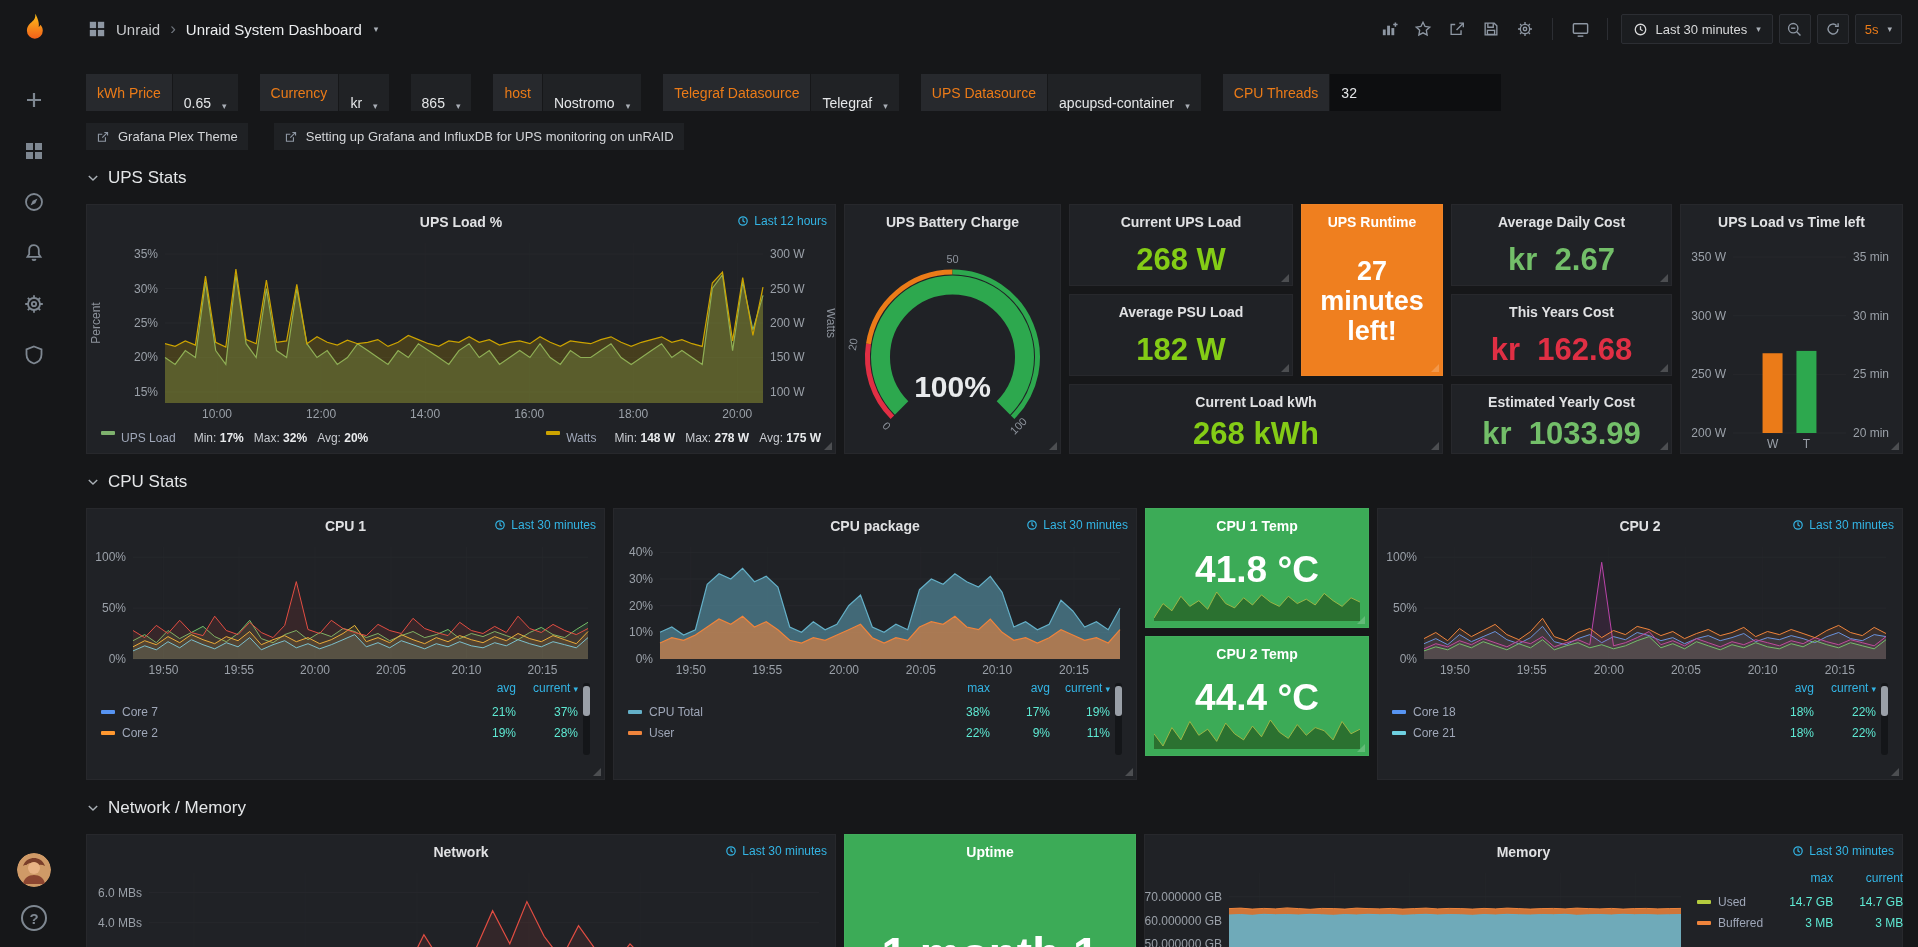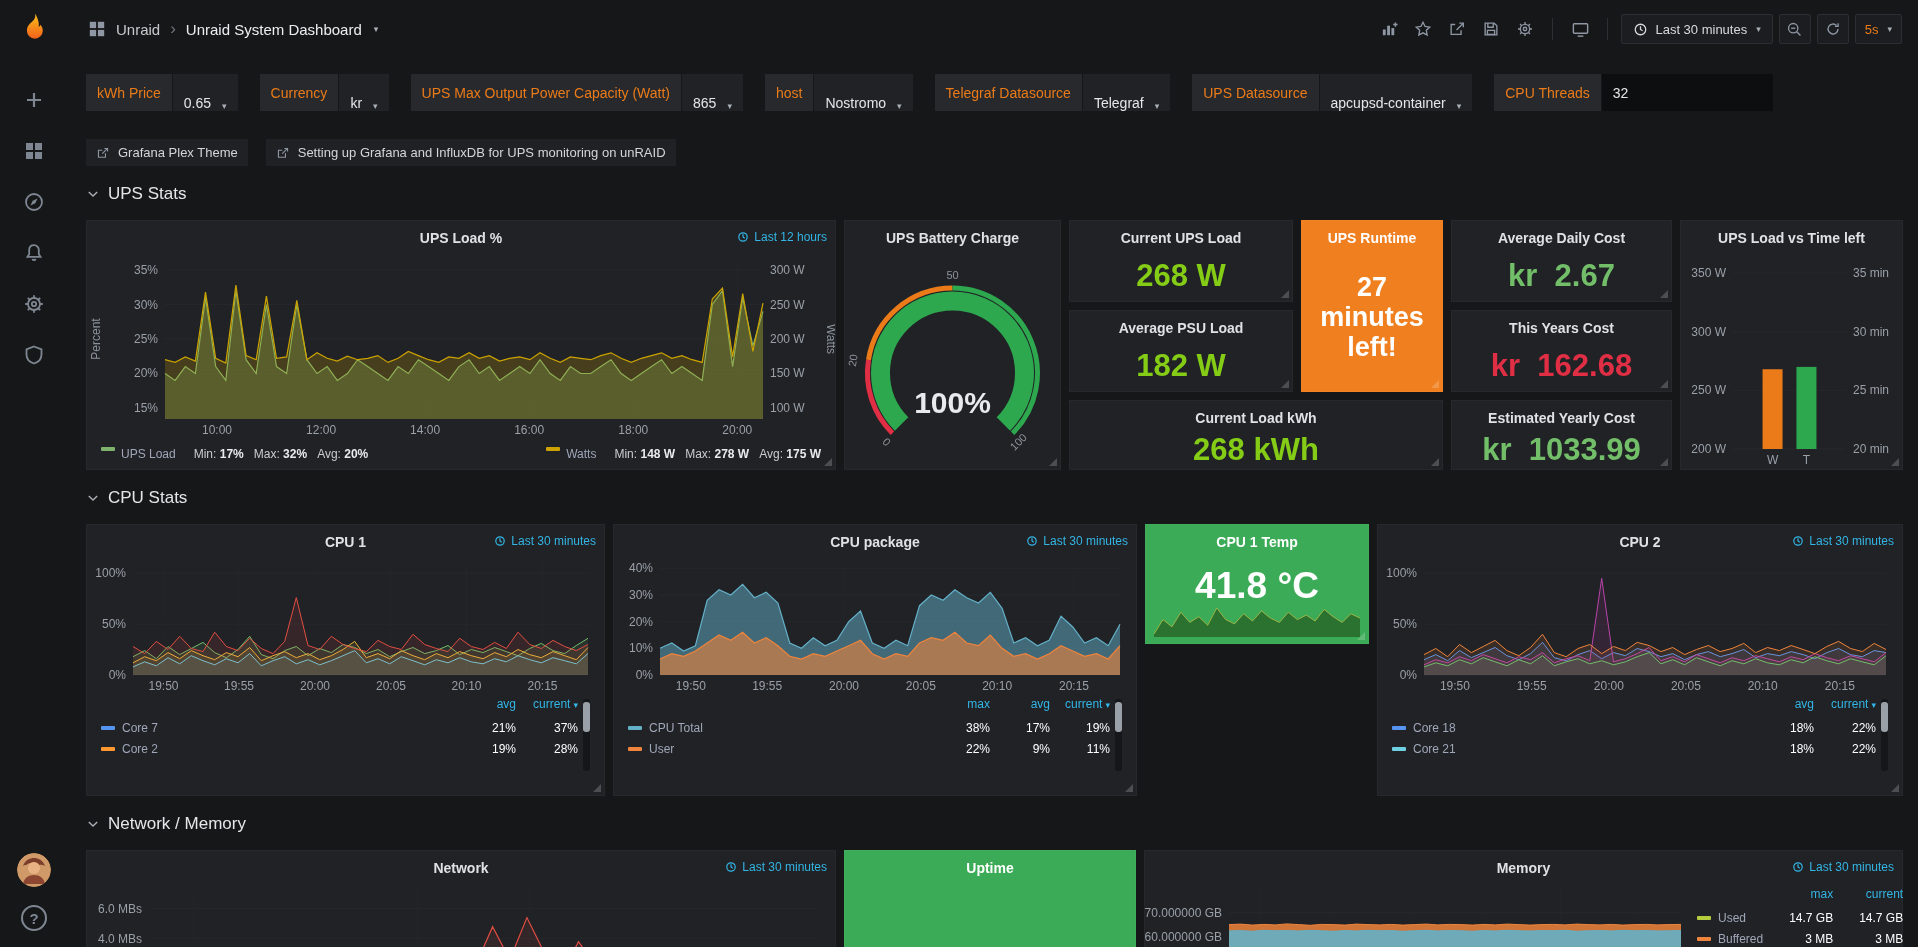--- a/index.html
+++ b/index.html
@@ -32,21 +32,21 @@
   .time-btn{padding:0 11px}
   .sq-btn{width:32px;justify-content:center;color:#8e97a3}
   .interval-btn{padding:0 9px;color:#eb7b18}
   
   .dashboard{flex:1;overflow:hidden;padding:0 4px 0 18px}
   .submenu{display:flex;align-items:center;gap:22px;padding-top:16px;white-space:nowrap}
   .var-group{display:flex;height:37px;align-items:stretch}
   .var-label{display:flex;align-items:center;padding:0 11px;background:#27292d;color:#eb7b18;margin-right:1px}
   .var-value{display:flex;align-items:flex-end;gap:9px;padding:0 11px;background:#202225;color:#e4e6e8;cursor:pointer}
   .var-input{width:171px;background:#0d0e10;border:none;color:#e4e6e8;font-size:14px;padding:0 11px;font-family:"Liberation Sans",sans-serif}
-  .links-row{display:flex;gap:18px;margin-top:28px}
+  .links-row{display:flex;gap:26px;margin-top:12px}
   .dash-link{display:flex;align-items:center;gap:8px;height:27px;padding:0 10px;background:#1f2124;color:#d3d5d8;font-size:13px;cursor:pointer}
   .dash-link svg{color:#8e97a3}
   .section-header{display:flex;align-items:center;gap:8px;margin:18px 0 16px 0;font-size:17px;font-weight:500;color:#e4e6e8;cursor:pointer}
   .section-header svg{color:#aab0b6}
   
   .row{display:flex;gap:8px;align-items:stretch}
   .panel{position:relative;background:#202226;border:1px solid rgba(255,255,255,0.03);display:flex;flex-direction:column}
   .panel::after{content:"";position:absolute;right:3px;bottom:3px;width:0;height:0;border-left:8px solid transparent;border-bottom:8px solid rgba(255,255,255,0.20)}
   .panel-header{flex:0 0 30px;display:flex;align-items:center;justify-content:center;position:relative;padding-top:4px}
   .panel-title{font-size:14px;font-weight:700;color:#e0e1e3;cursor:pointer}
@@ -56,21 +56,21 @@
   .li-item{display:flex;}
   .sw{display:inline-block;width:14px;height:4px;border-radius:1px}
   .ln{color:#9fa7b8;margin:0 8px 0 6px;cursor:pointer}
   .ls{color:#c9ccd1;margin-left:10px}
   .ls b{color:#e8eaec}
   .legend-table{position:relative;flex:0 0 76px;margin:2px 14px 4px 14px;font-size:12px;overflow:hidden}
   .lt-head{display:flex;justify-content:flex-end;color:#33b5e5;height:20px;align-items:flex-start;padding-right:12px}
   .lt-spacer{flex:1}
   .lt-col{text-align:right;cursor:pointer}
   .lt-row{display:flex;align-items:center;height:21px;padding-right:12px}
-  .lt-row .lt-col{color:#ffffff}
+  .lt-row .lt-col{color:#5eead4}
   .lt-name{flex:1;display:flex;align-items:center;gap:7px;color:#9fa7b8;cursor:pointer}
   .srt{font-style:normal;font-size:9px;margin-left:3px}
   .lt-scroll{position:absolute;right:0;top:2px;bottom:2px;width:7px;background:#141619;border-radius:3px}
   .lt-thumb{width:7px;height:42%;background:#9aa0a8;border-radius:3px;margin-top:3px}
   .panel-body{flex:1;display:flex;min-height:0}
   .legend-side{flex:0 0 205px;padding:6px 0 0 0}
   .legend-side .legend-table-inner{position:relative;font-size:12px;margin-right:6px}
   
   .stat-value{flex:1;display:flex;align-items:center;justify-content:center;font-size:31px;font-weight:700;color:#84cc16;white-space:pre}
   .stat-value.green{color:#73bf69}
@@ -254,21 +254,20 @@
             </span>
         </div>
         <div class="var-group">
           <span class="var-label">Currency</span>
           <span class="var-value">
               <span>kr</span>
               <span class="caret">▾</span>
             </span>
         </div>
         <div class="var-group">
-          <span class="var-label">UPS Max Output Power Capacity (Watt)</span>
           <span class="var-value">
               <span>865</span>
               <span class="caret">▾</span>
             </span>
         </div>
         <div class="var-group">
           <span class="var-label">host</span>
           <span class="var-value">
               <span>Nostromo</span>
               <span class="caret">▾</span>
@@ -624,20 +623,32 @@
                 <span class="panel-title">CPU 1 Temp</span>
               </div>
             <div class="temp-value">41.8 °C</div>
             <div class="spark">
                 <svg width="206" height="34">
                   <path d="M0 34L0.0 31.0L9.0 16.6L17.9 23.8L26.9 9.3L35.8 19.4L44.8 13.7L53.7 22.3L62.7 5.0L71.7 16.6L80.6 20.9L89.6 10.8L98.5 18.0L107.5 7.9L116.4 15.1L125.4 19.4L134.3 9.3L143.3 16.6L152.3 12.2L161.2 18.0L170.2 6.4L179.1 13.7L188.1 19.4L197.0 10.8L206.0 15.1L206 34Z" fill="rgba(25,55,10,0.5)" stroke="none"></path>
                   <path d="M0.0 31.0L9.0 16.6L17.9 23.8L26.9 9.3L35.8 19.4L44.8 13.7L53.7 22.3L62.7 5.0L71.7 16.6L80.6 20.9L89.6 10.8L98.5 18.0L107.5 7.9L116.4 15.1L125.4 19.4L134.3 9.3L143.3 16.6L152.3 12.2L161.2 18.0L170.2 6.4L179.1 13.7L188.1 19.4L197.0 10.8L206.0 15.1" fill="none" stroke="rgba(180,190,70,0.8)" stroke-width="1"></path>
                 </svg>
               </div>
           </div>
+          <div class="panel greenbg" style="flex:0 0 120px">
+            <div class="panel-header">
+                <span class="panel-title">CPU 2 Temp</span>
+              </div>
+            <div class="temp-value">44.4 °C</div>
+            <div class="spark">
+                <svg width="206" height="34">
+                  <path d="M0 34L0.0 18.8L9.0 31.0L17.9 12.6L26.9 24.9L35.8 6.5L44.8 20.3L53.7 14.2L62.7 26.4L71.7 8.1L80.6 18.8L89.6 24.9L98.5 11.1L107.5 21.8L116.4 5.0L125.4 17.2L134.3 23.4L143.3 9.6L152.3 20.3L161.2 12.6L170.2 15.7L179.1 24.9L188.1 6.5L197.0 18.8L206.0 14.2L206 34Z" fill="rgba(25,55,10,0.5)" stroke="none"></path>
+                  <path d="M0.0 18.8L9.0 31.0L17.9 12.6L26.9 24.9L35.8 6.5L44.8 20.3L53.7 14.2L62.7 26.4L71.7 8.1L80.6 18.8L89.6 24.9L98.5 11.1L107.5 21.8L116.4 5.0L125.4 17.2L134.3 23.4L143.3 9.6L152.3 20.3L161.2 12.6L170.2 15.7L179.1 24.9L188.1 6.5L197.0 18.8L206.0 14.2" fill="none" stroke="rgba(180,190,70,0.8)" stroke-width="1"></path>
+                </svg>
+              </div>
+          </div>
         </div>
 
         <div class="panel" style="width:526px">
           <div class="panel-header">
             <span class="panel-title">CPU 2</span>
             <span class="time-override">
               <svg viewBox="0 0 20 20" width="12" height="12" stroke="#33b5e5" fill="none" stroke-width="2">
                   <circle cx="10" cy="10" r="7"></circle>
                   <path d="M10 5.5V10l3 2"></path>
                 </svg>

